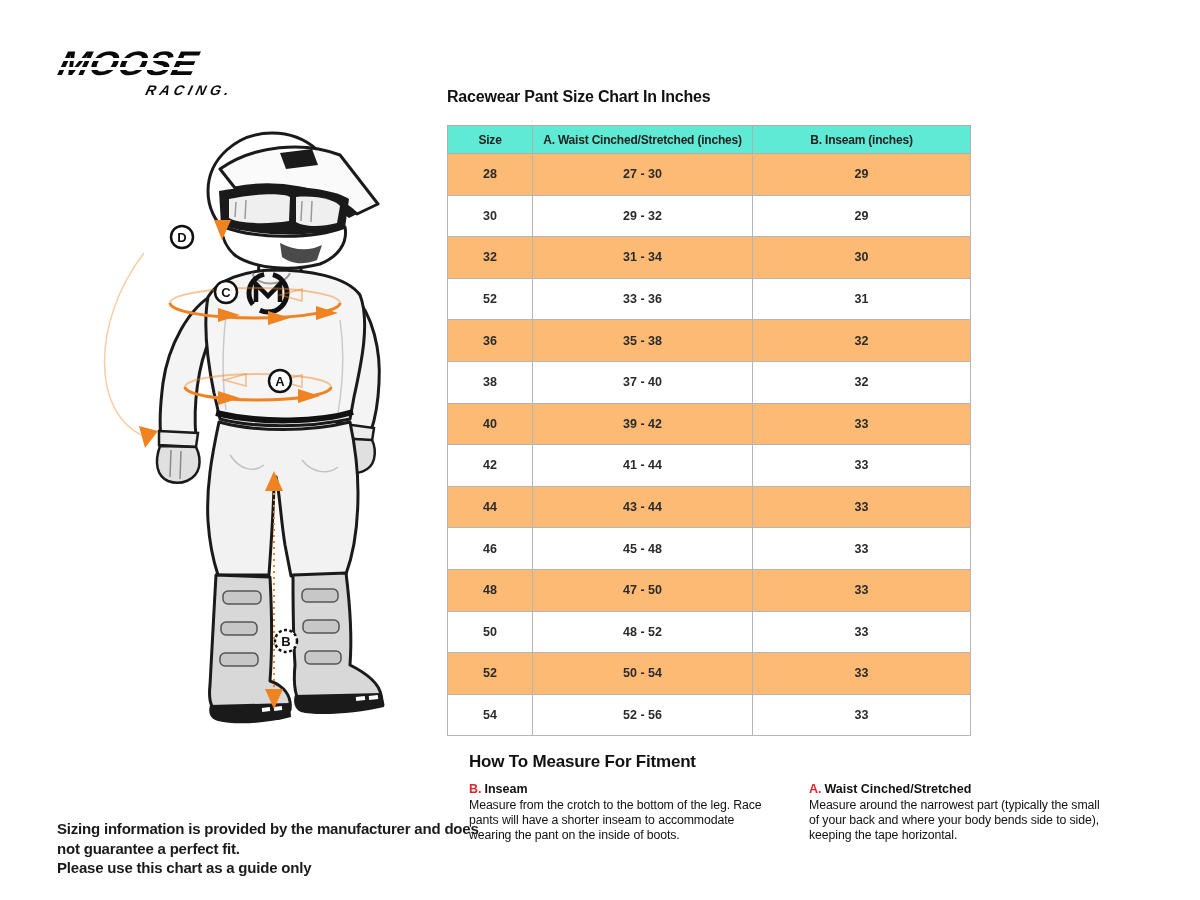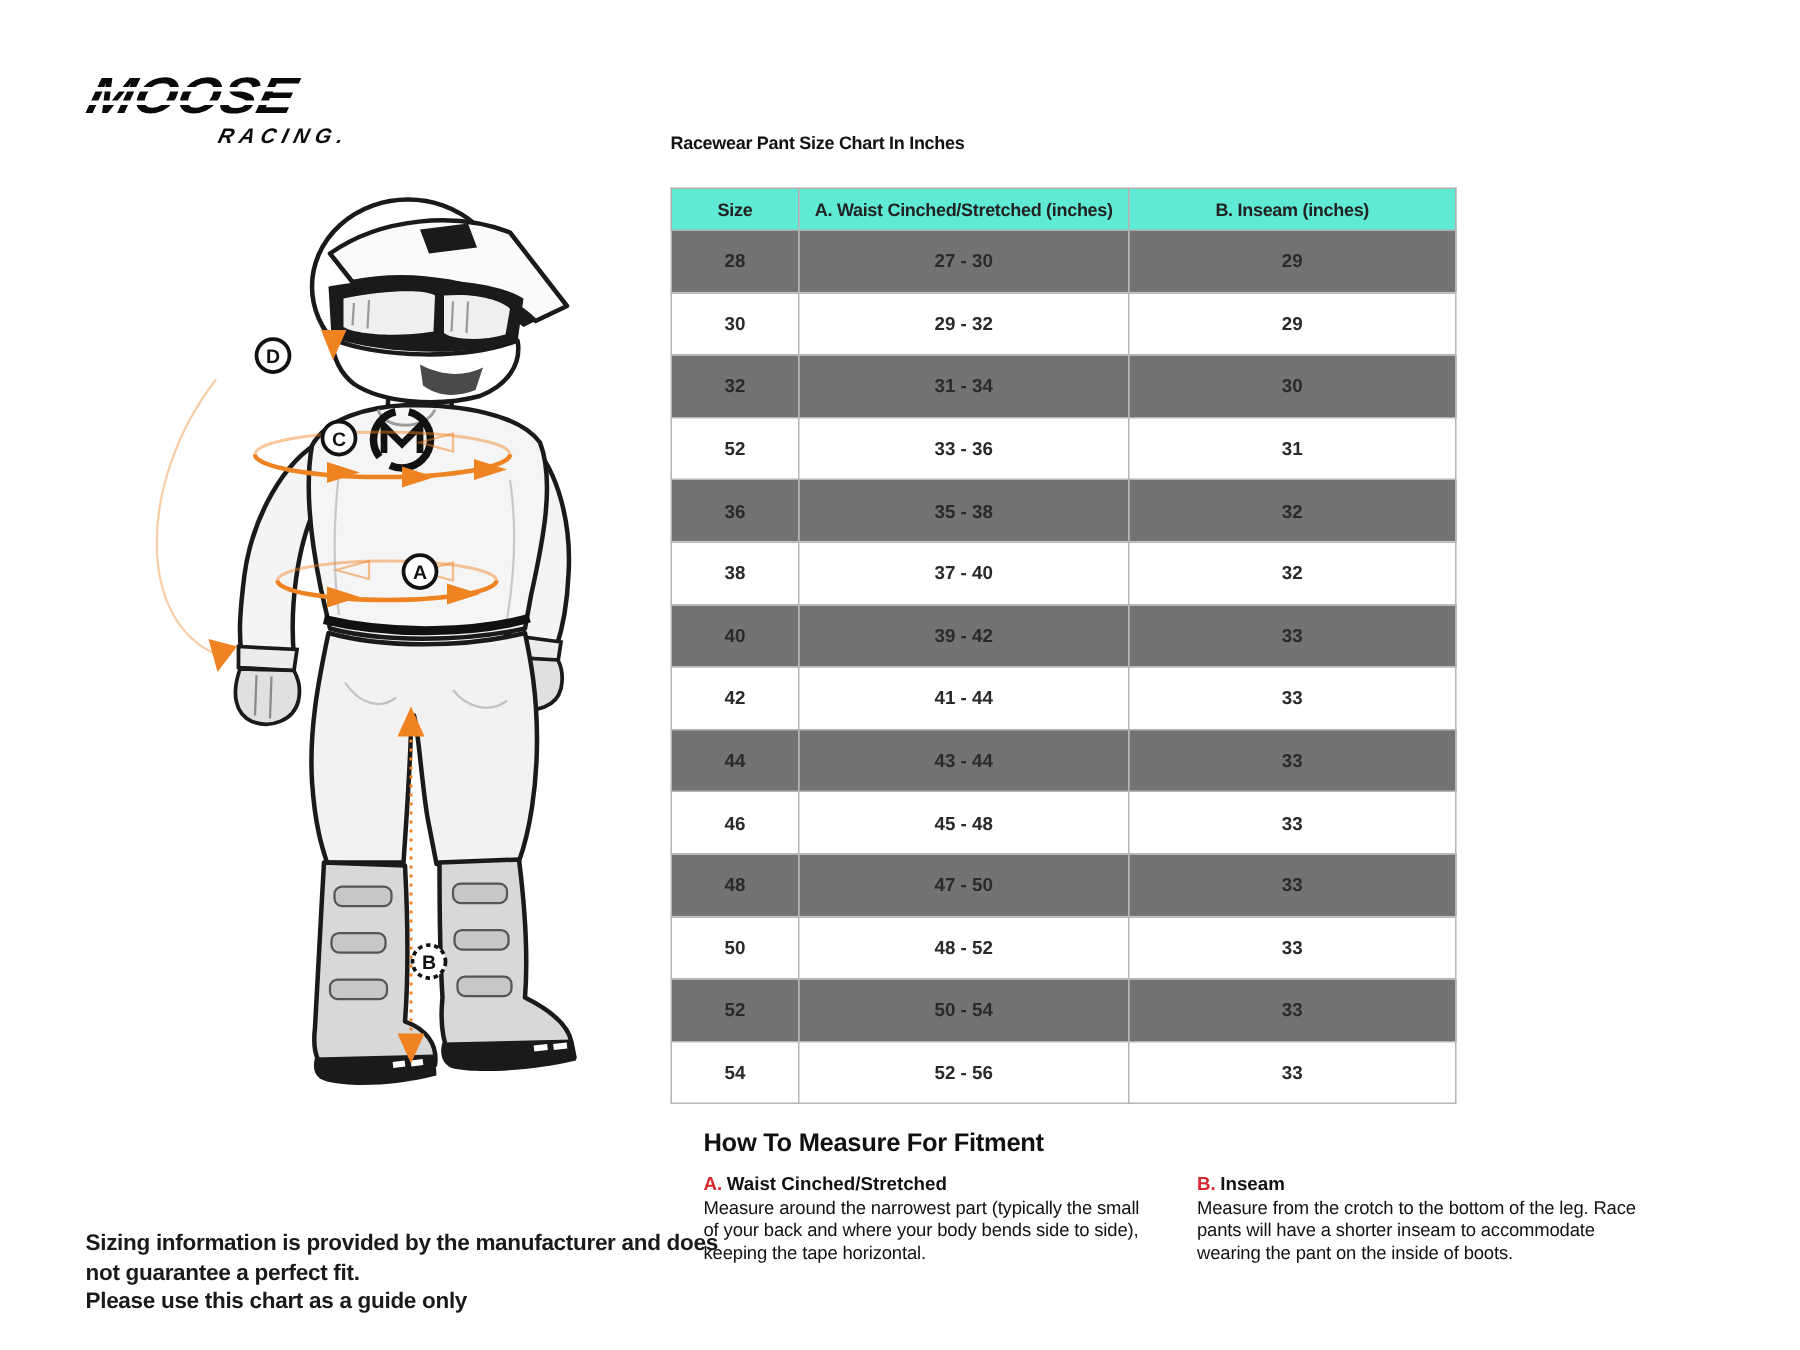--- a/index.html
+++ b/index.html
@@ -12,35 +12,35 @@
   .logo-moose { font-size: 37px; font-weight: bold; font-style: italic;
     letter-spacing: 0px; transform: skewX(-14deg) scaleY(0.92); transform-origin: left bottom;
     color: #0a0a0a; position: relative; line-height: 1; }
   .logo-stripe { position: absolute; left: -4px; width: 190px; height: 2.5px;
     background: #fff; transform: skewX(-14deg); }
   .logo-racing { font-size: 14px; font-weight: bold; font-style: italic;
     letter-spacing: 4px; transform: skewX(-14deg); color: #0a0a0a;
     text-align: right; width: 178px; margin-top: 1px; }
 
   
-  .chart-title { position: absolute; left: 447px; top: 88px; font-size: 12px;
+  .chart-title { position: absolute; left: 447px; top: 88px; font-size: 16px;
     font-weight: bold; letter-spacing: -0.2px; color: #111; }
 
   
   .size-table { position: absolute; left: 447px; top: 125px; width: 523px;
     border-collapse: collapse; table-layout: fixed; }
   .size-table col.c1 { width: 85px; }
   .size-table col.c2 { width: 220px; }
   .size-table col.c3 { width: 218px; }
   .size-table th { height: 28px; background: #5eead4; font-size: 12px;
     font-weight: bold; color: #222; border: 1px solid #aeaeae; text-align: center;
     vertical-align: middle; letter-spacing: -0.2px; }
   .size-table td { height: 41.6px; font-size: 12.5px; font-weight: bold; color: #2a2a2a;
     border: 1px solid #b5b5b5; text-align: center; vertical-align: middle; background: #fff; }
-  .size-table tr.alt td { background: #737373; }
+  .size-table tr.alt td { background: #fdba74; }
 
   
   .measure { position: absolute; left: 469px; top: 752px; width: 640px; }
   .measure-heading { font-size: 17px; font-weight: bold; color: #111;
     letter-spacing: -0.2px; margin-bottom: 10px; }
   .measure-cols { display: flex; gap: 36px; }
   .measure-item { width: 293px; }
   .measure-item.right { width: 304px; }
   .measure-label { font-size: 12.5px; font-weight: bold; color: #111; margin-bottom: 2px; }
   .measure-letter { font-weight: bold; margin-right: 3px; }
@@ -247,32 +247,32 @@
       <g>
         <circle cx="246" cy="516" r="11" fill="#fff" stroke="#111" stroke-width="2.5" stroke-dasharray="3,2.5"></circle>
         <text x="246" y="521" text-anchor="middle" font-size="13" font-weight="bold" font-family="Liberation Sans, sans-serif" fill="#111">B</text>
       </g>
     </svg>
   </div>
 
   <div class="measure">
     <div class="measure-heading">How To Measure For Fitment</div>
     <div class="measure-cols">
+      <div class="measure-item right">
+        <div class="measure-label">
+          <span class="measure-letter" style="color:#D7282F">B.</span><span>Inseam</span>
+        </div>
+        <div class="measure-text">Measure from the crotch to the bottom of the leg. Race pants will have a shorter inseam to accommodate wearing the pant on the inside of boots.</div>
+      </div>
       <div class="measure-item">
         <div class="measure-label">
           <span class="measure-letter" style="color:#D7282F">A.</span><span>Waist Cinched/Stretched</span>
         </div>
         <div class="measure-text">Measure around the narrowest part (typically the small of your back and where your body bends side to side), keeping the tape horizontal.</div>
       </div>
-      <div class="measure-item right">
-        <div class="measure-label">
-          <span class="measure-letter" style="color:#D7282F">B.</span><span>Inseam</span>
-        </div>
-        <div class="measure-text">Measure from the crotch to the bottom of the leg. Race pants will have a shorter inseam to accommodate wearing the pant on the inside of boots.</div>
-      </div>
     </div>
   </div>
 
   <div class="disclaimer">
     <div>Sizing information is provided by the manufacturer and does not guarantee a perfect fit.</div>
     <div>Please use this chart as a guide only</div>
   </div>
 
 </div>
 

